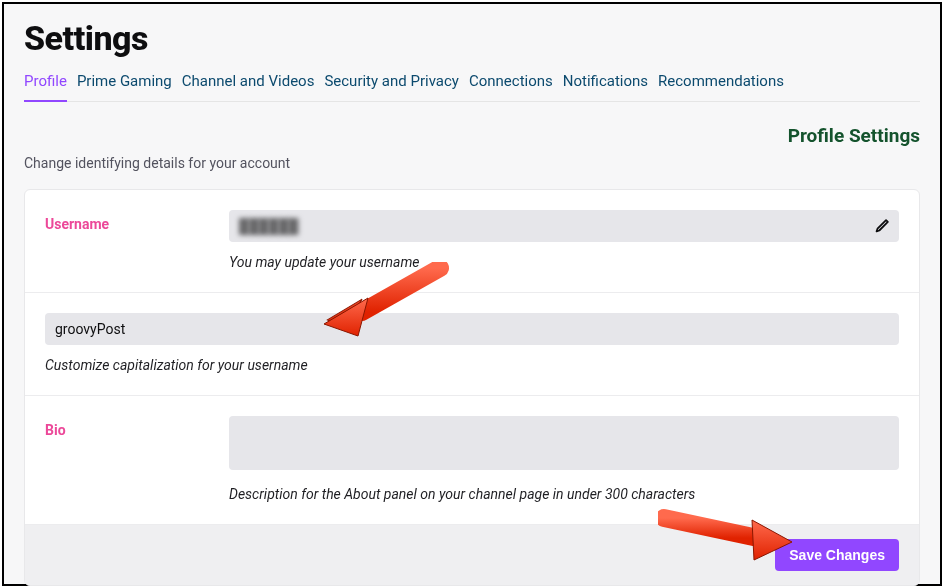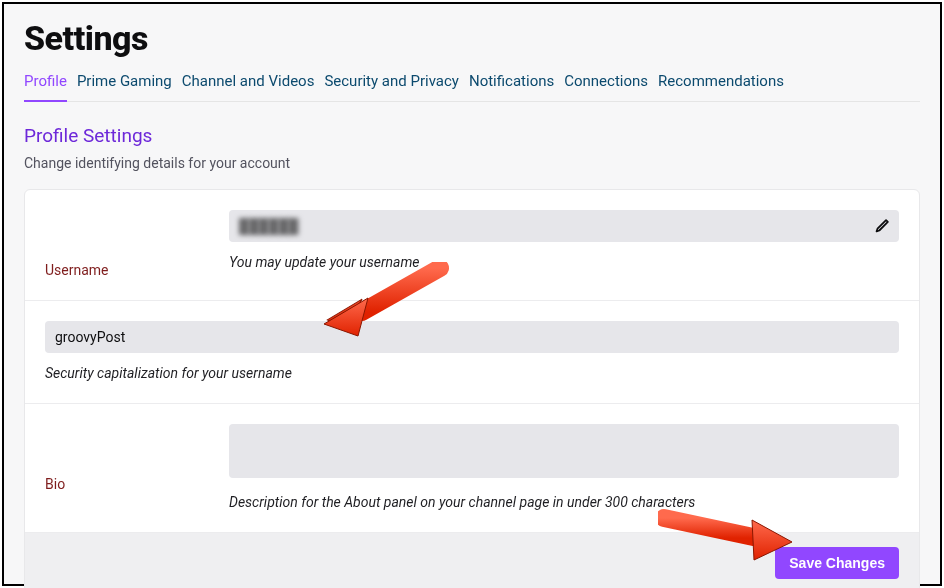--- a/index.html
+++ b/index.html
@@ -38,23 +38,24 @@
     cursor: pointer;
     color: #0c4a6e;
   }
   .tab.active {
     color: #9147ff;
     border-bottom: 2px solid #9147ff;
     margin-bottom: -1px;
   }
   .section-heading {
     font-size: 19px;
-    font-weight: 400;
-    color: #6d28d9;
+    font-weight: 700;
+    color: #14532d;
     margin-top: 22px;
+    text-align: right;
   }
   .section-sub {
     font-size: 14px;
     color: #53535f;
     margin-top: 8px;
     margin-bottom: 18px;
   }
   .card {
     background: #fff;
     border: 1px solid #e8e8ea;
@@ -64,24 +65,23 @@
   .row {
     display: flex;
     padding: 20px 20px 22px 20px;
     border-bottom: 1px solid #ececee;
   }
   .row:last-of-type { border-bottom: none; }
   .row-label {
     width: 184px;
     flex: 0 0 184px;
     font-size: 14px;
-    font-weight: 400;
-    color: #7f1d1d;
+    font-weight: 700;
+    color: #ec4899;
     padding-top: 6px;
-    margin-top: 46px;
   }
   .row-body { flex: 1; }
   .field-wrap {
     position: relative;
     display: flex;
     align-items: center;
   }
   .text-input {
     width: 100%;
     background: #e6e6ea;
@@ -154,22 +154,22 @@
 
 <div class="frame">
   <div class="inner">
     <h1 class="page-title">Settings</h1>
 
     <nav class="tabs">
       <div class="tab active">Profile</div>
       <div class="tab">Prime Gaming</div>
       <div class="tab">Channel and Videos</div>
       <div class="tab">Security and Privacy</div>
+      <div class="tab">Connections</div>
       <div class="tab">Notifications</div>
-      <div class="tab">Connections</div>
       <div class="tab">Recommendations</div>
     </nav>
 
     <h2 class="section-heading">Profile Settings</h2>
     <p class="section-sub">Change identifying details for your account</p>
 
     <div class="card">
 
       <div class="row">
         <div class="row-label">Username</div>
@@ -184,21 +184,21 @@
               </svg>
             </div>
           </div>
           <div class="help">You may update your username</div>
         </div>
       </div>
 
       <div class="row">
         <div class="row-body">
           <input class="text-input" type="text" value="groovyPost" style="">
-          <div class="help">Security capitalization for your username</div>
+          <div class="help">Customize capitalization for your username</div>
         </div>
       </div>
 
       <div class="row">
         <div class="row-label">Bio</div>
         <div class="row-body">
           <textarea class="textarea" style=""></textarea>
           <div class="help">Description for the About panel on your channel page in under 300 characters</div>
         </div>
       </div>

